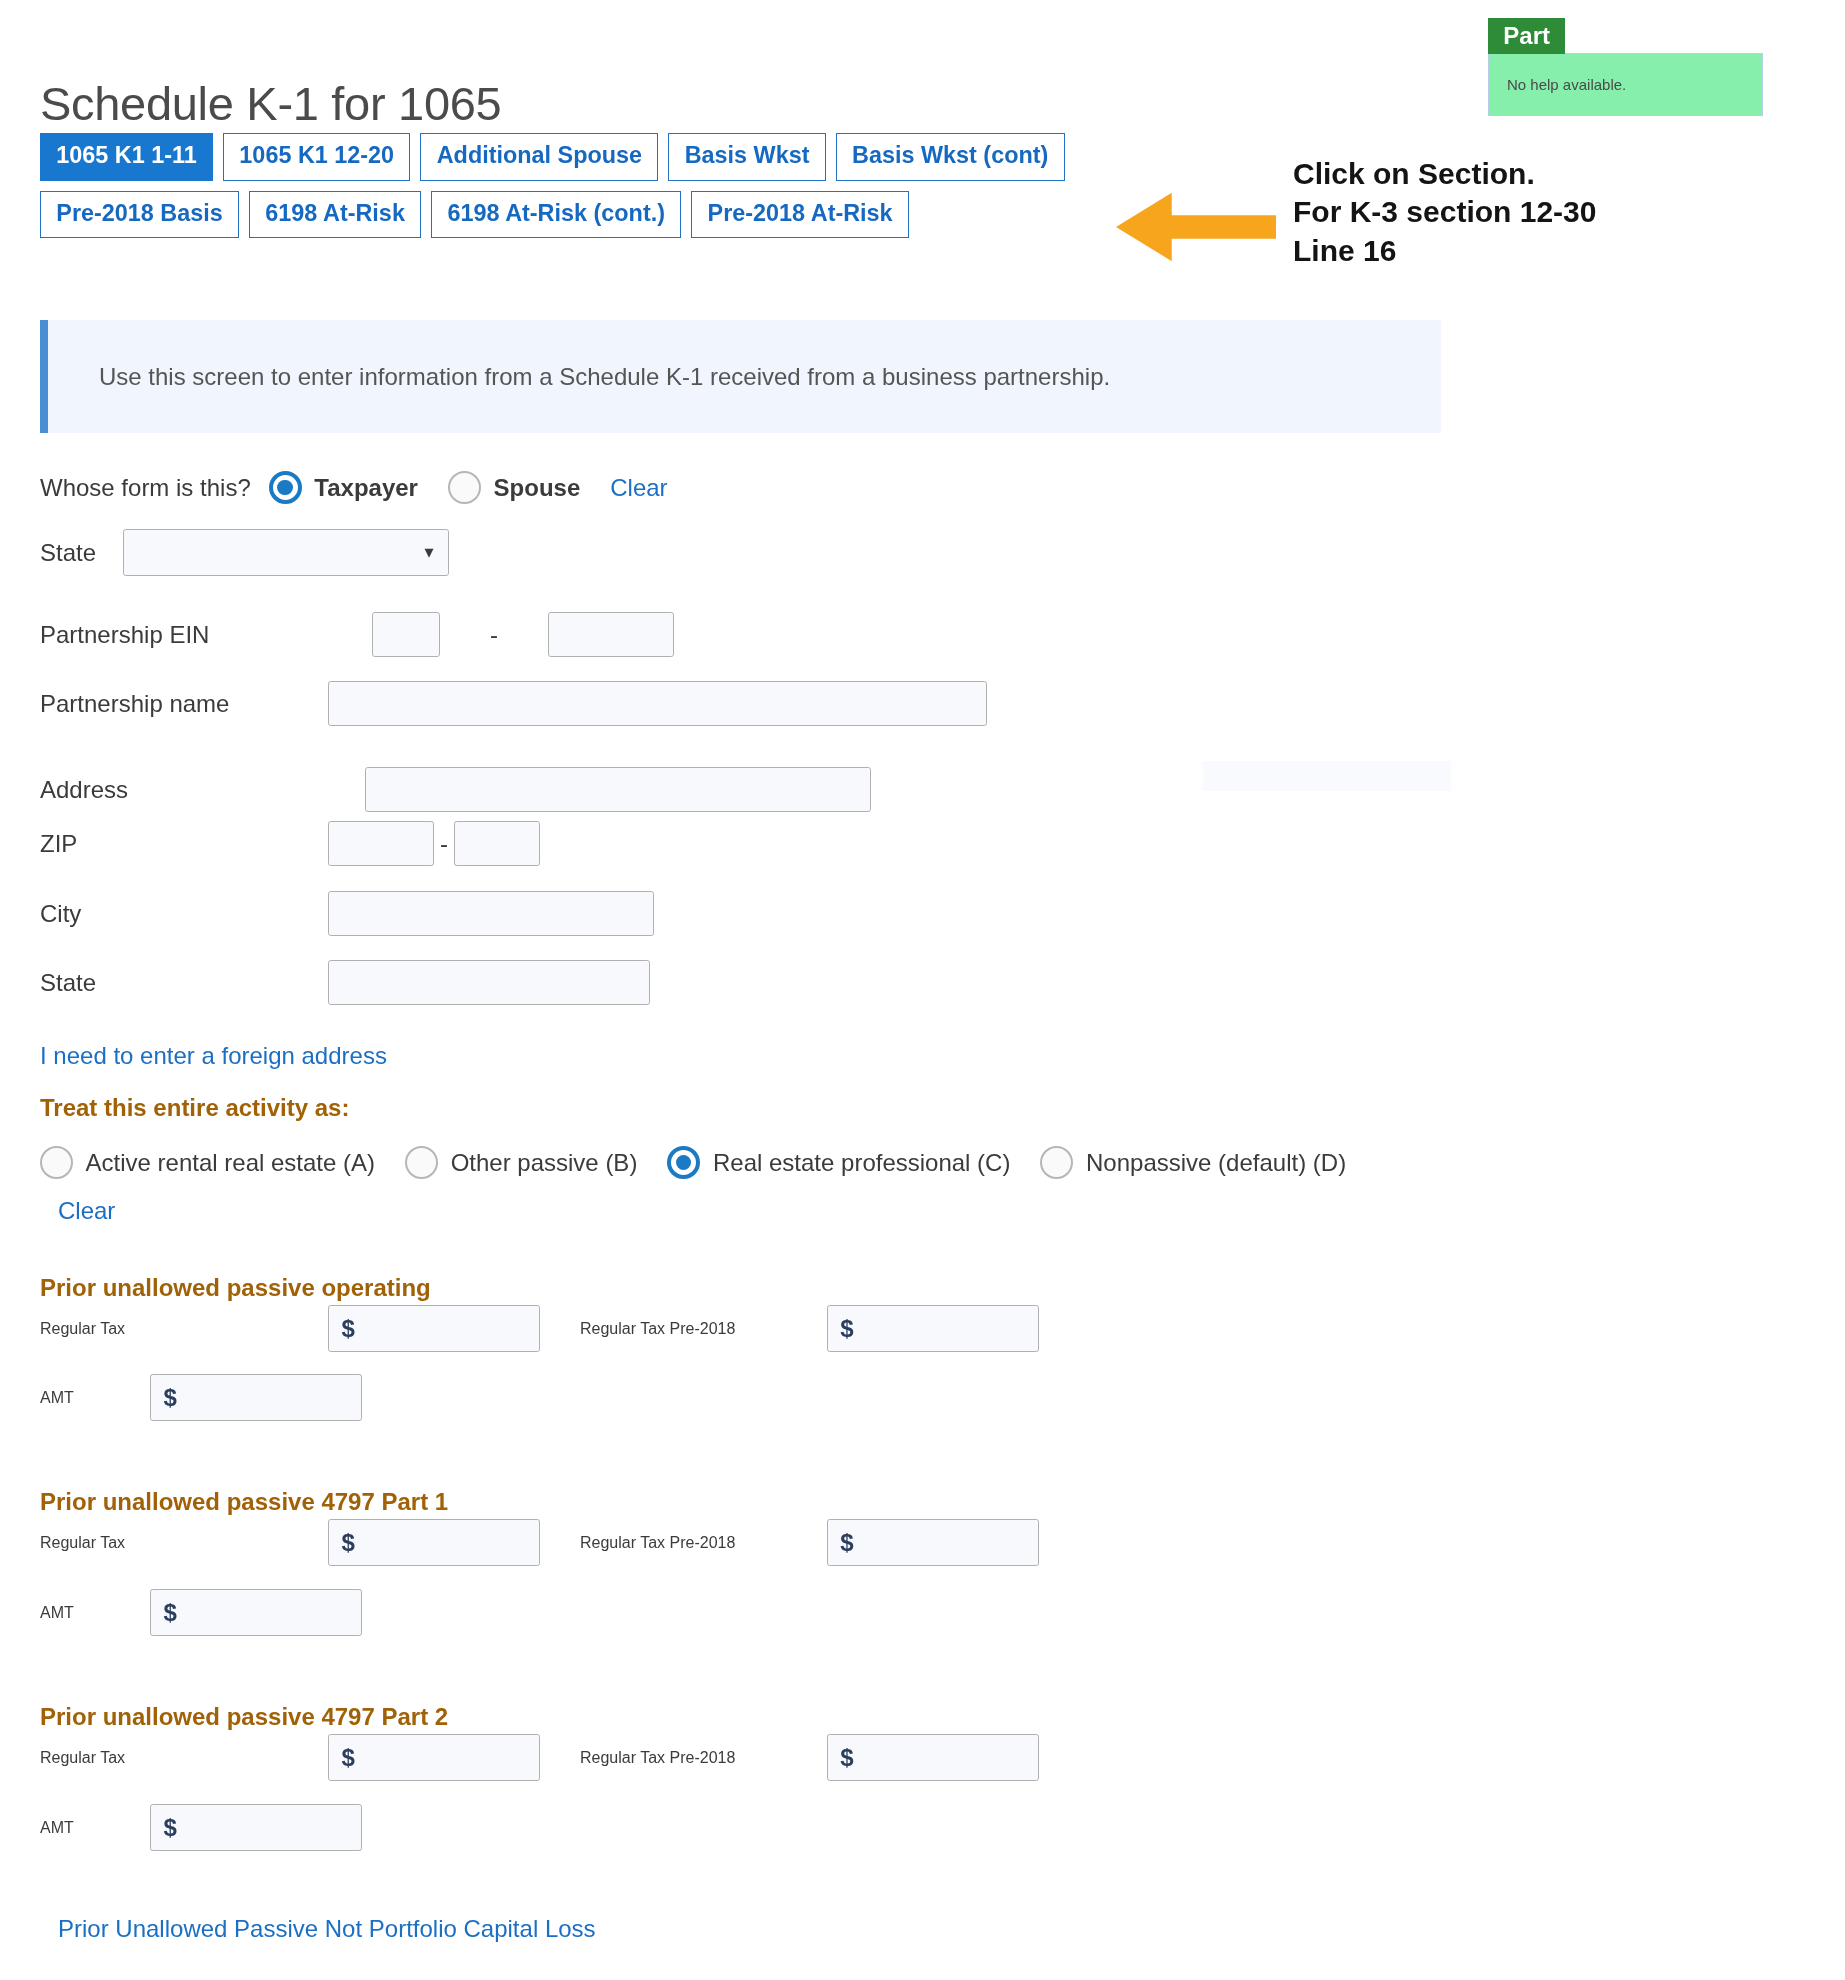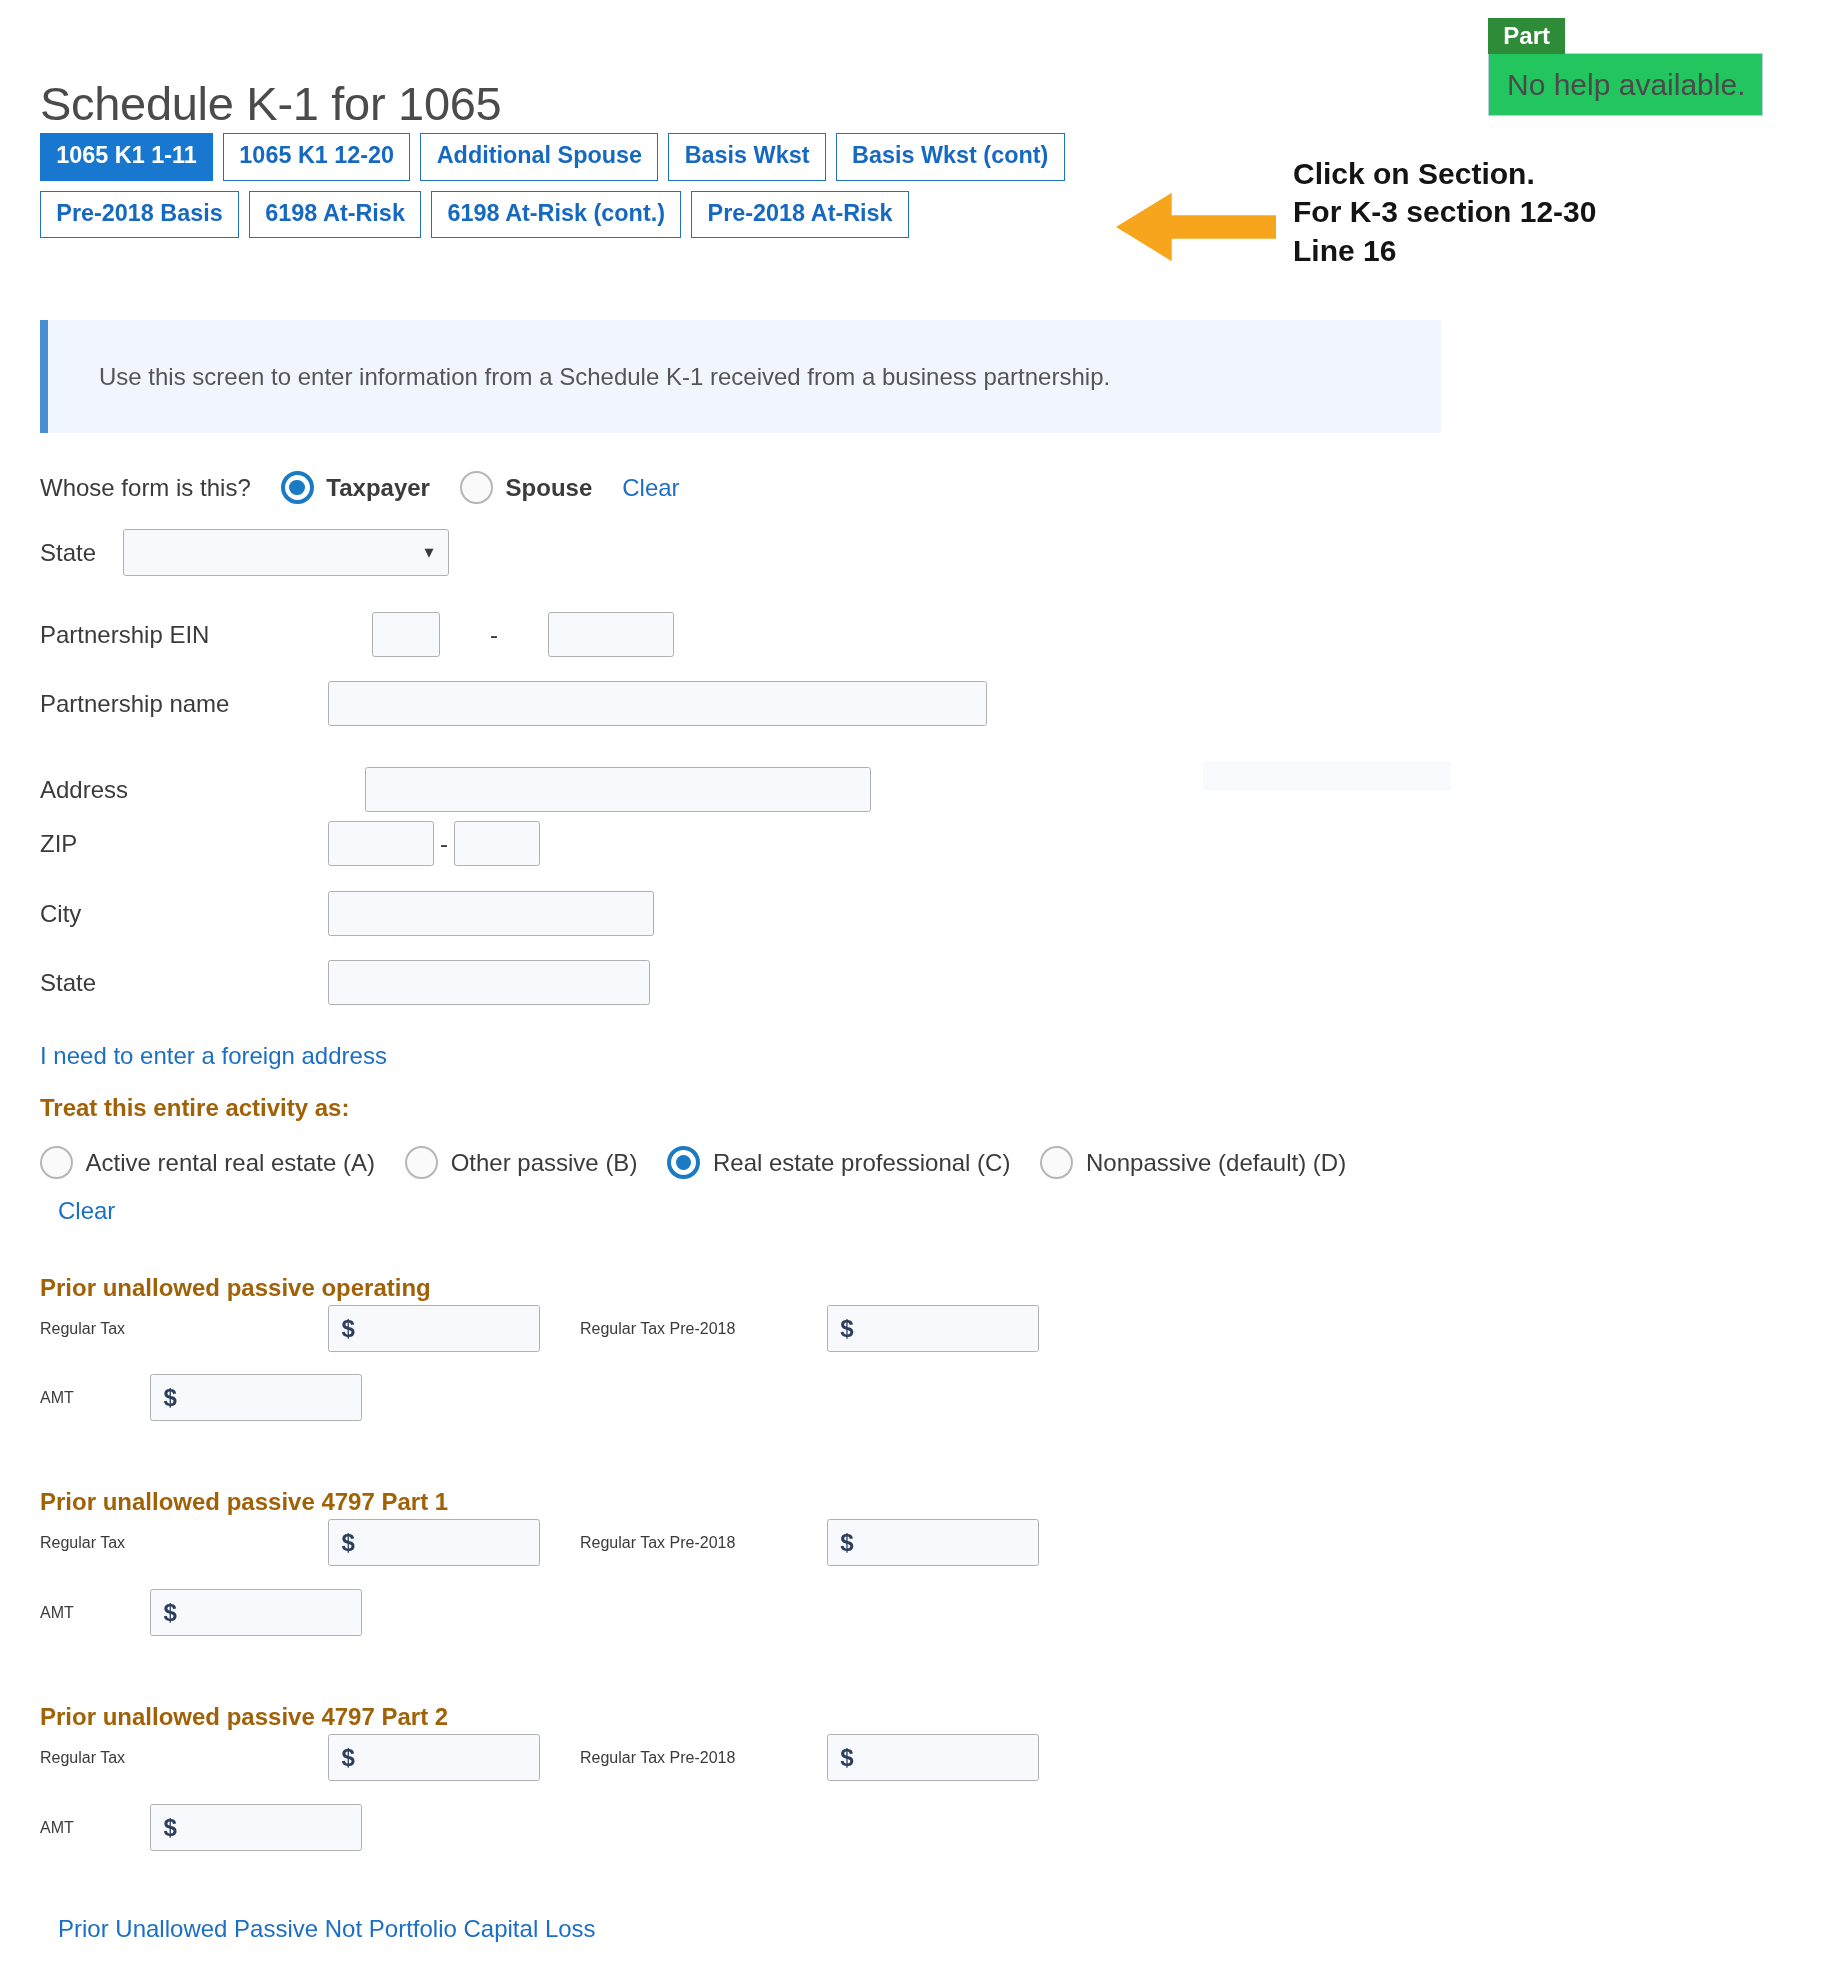--- a/index.html
+++ b/index.html
@@ -31,28 +31,28 @@
     display: inline-block;
     background: #2e8b37;
     color: #ffffff;
     font-size: 24px;
     font-weight: bold;
     padding: 4.5px 15.3px 6.3px 15.3px;
     line-height: 1.05;
   }
   .help-body {
     border: 1.8px solid #b9cde8;
-    background: #22c55e;
+    background: #86efac;
     width: 275px;
     height: 63px;
     margin-top: -0.9px;
     display: flex;
     align-items: center;
     padding-left: 18px;
-    font-size: 30px;
+    font-size: 15px;
     color: #4a4a4a;
   }
 
   
   .page-title {
     position: absolute;
     left: 40px;
     top: 45px;
     font-size: 47px;
     font-weight: normal;
@@ -132,21 +132,21 @@
     position: absolute;
     left: 40px;
     top: 471px;
     display: flex;
     align-items: center;
     gap: 0;
   }
   .whose-label {
     font-size: 24px;
     color: #3b3b3b;
-    margin-right: 30px;
+    margin-right: 18px;
   }
   .radio {
     width: 33px;
     height: 33px;
     border-radius: 50%;
     border: 2.7px solid #b6b6b6;
     background: #fafafa;
     display: inline-block;
     position: relative;
     flex: none;

